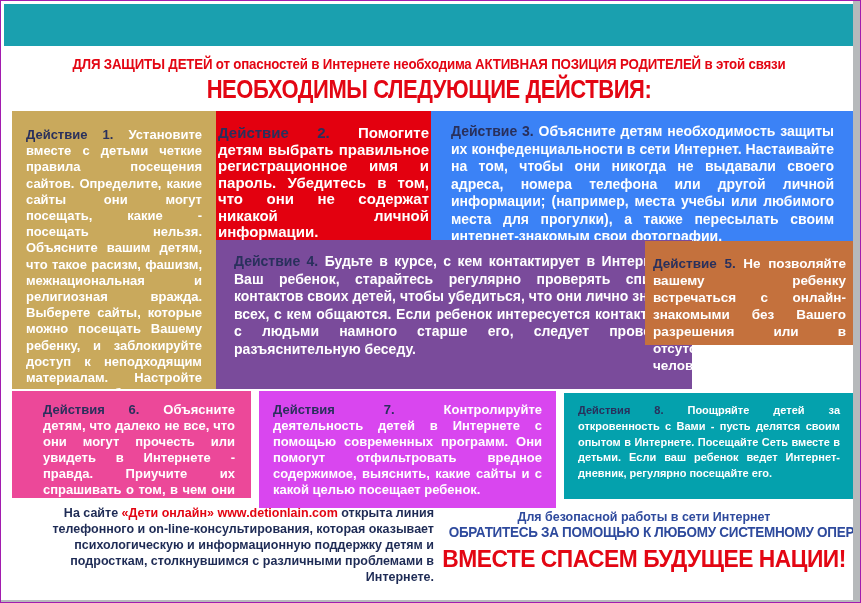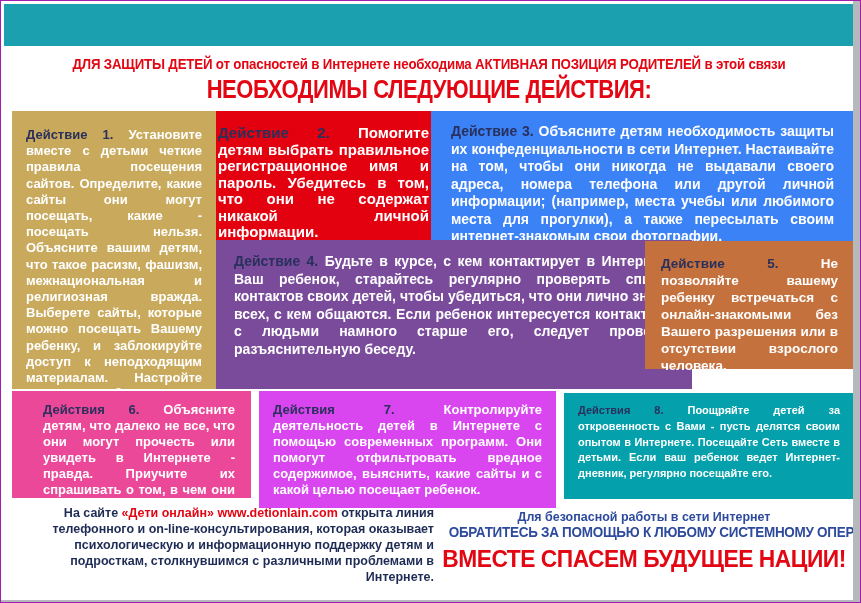--- a/index.html
+++ b/index.html
@@ -29,21 +29,21 @@
   .block{
     position:absolute;box-sizing:border-box;color:#ffffff;
     font-weight:bold;
   }
   .block p{margin:0;text-align:justify;}
   .hd{white-space:nowrap;}
   .b1{left:11px;top:110px;width:204px;height:278px;padding:16px 14px;font-size:13px;line-height:16.2px;}
   .b2{left:215px;top:110px;width:215px;height:129px;padding:14px 2px;font-size:15px;line-height:16.5px;}
   .b3{left:430px;top:110px;width:423px;height:130px;padding:12px 20px;font-size:14px;line-height:17.5px;}
   .b4{left:215px;top:239px;width:476px;height:149px;padding:13px 18px;font-size:14px;line-height:17.5px;}
-  .b5{left:644px;top:240px;width:209px;height:128px;padding:14px 16px;font-size:13.5px;line-height:17px;}
+  .b5{left:644px;top:240px;width:209px;height:104px;padding:14px 8px;font-size:13.5px;line-height:17px;}
   .b6{left:11px;top:390px;width:239px;height:107px;padding:11px 16px;font-size:13px;line-height:16px;}
   .b7{left:258px;top:390px;width:297px;height:117px;padding:11px 14px;font-size:13px;line-height:16px;}
   .b8{left:563px;top:392px;width:290px;height:106px;padding:10px 14px;font-size:11px;line-height:15.8px;}
   .footer-left{
     position:absolute;left:13px;top:504px;width:420px;
     text-align:right;font-size:12.5px;font-weight:bold;line-height:16px;
   }
   .footer-right{
     position:absolute;left:433px;top:508px;width:420px;
     text-align:center;font-weight:bold;

